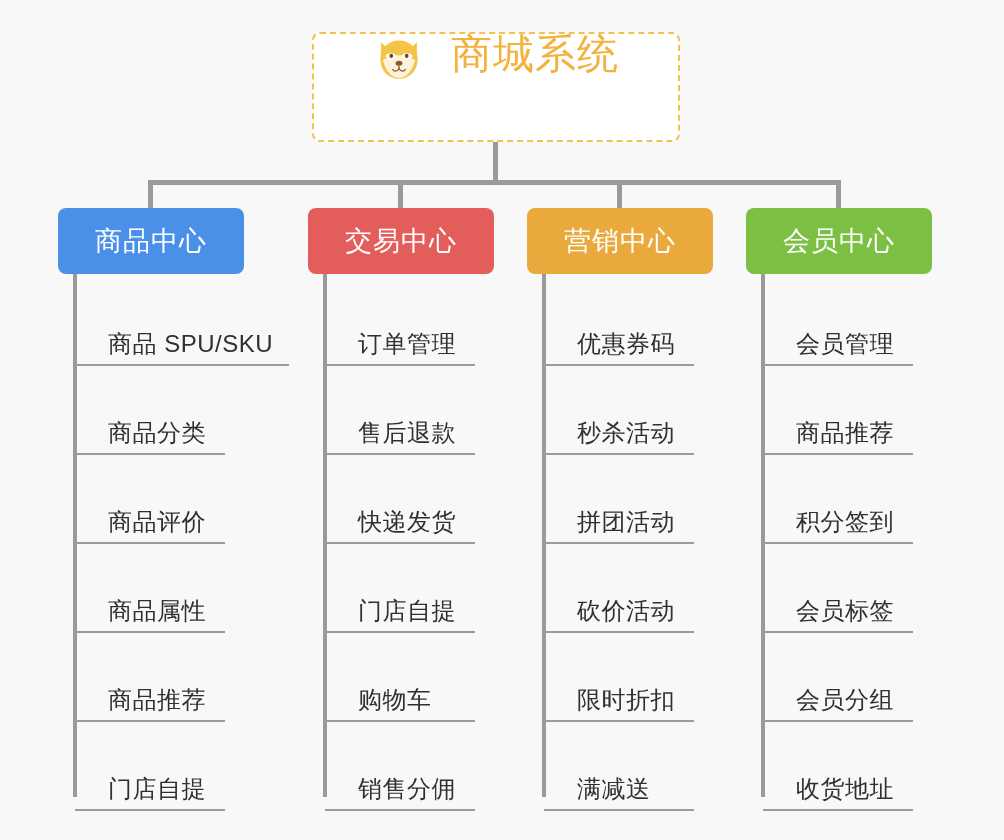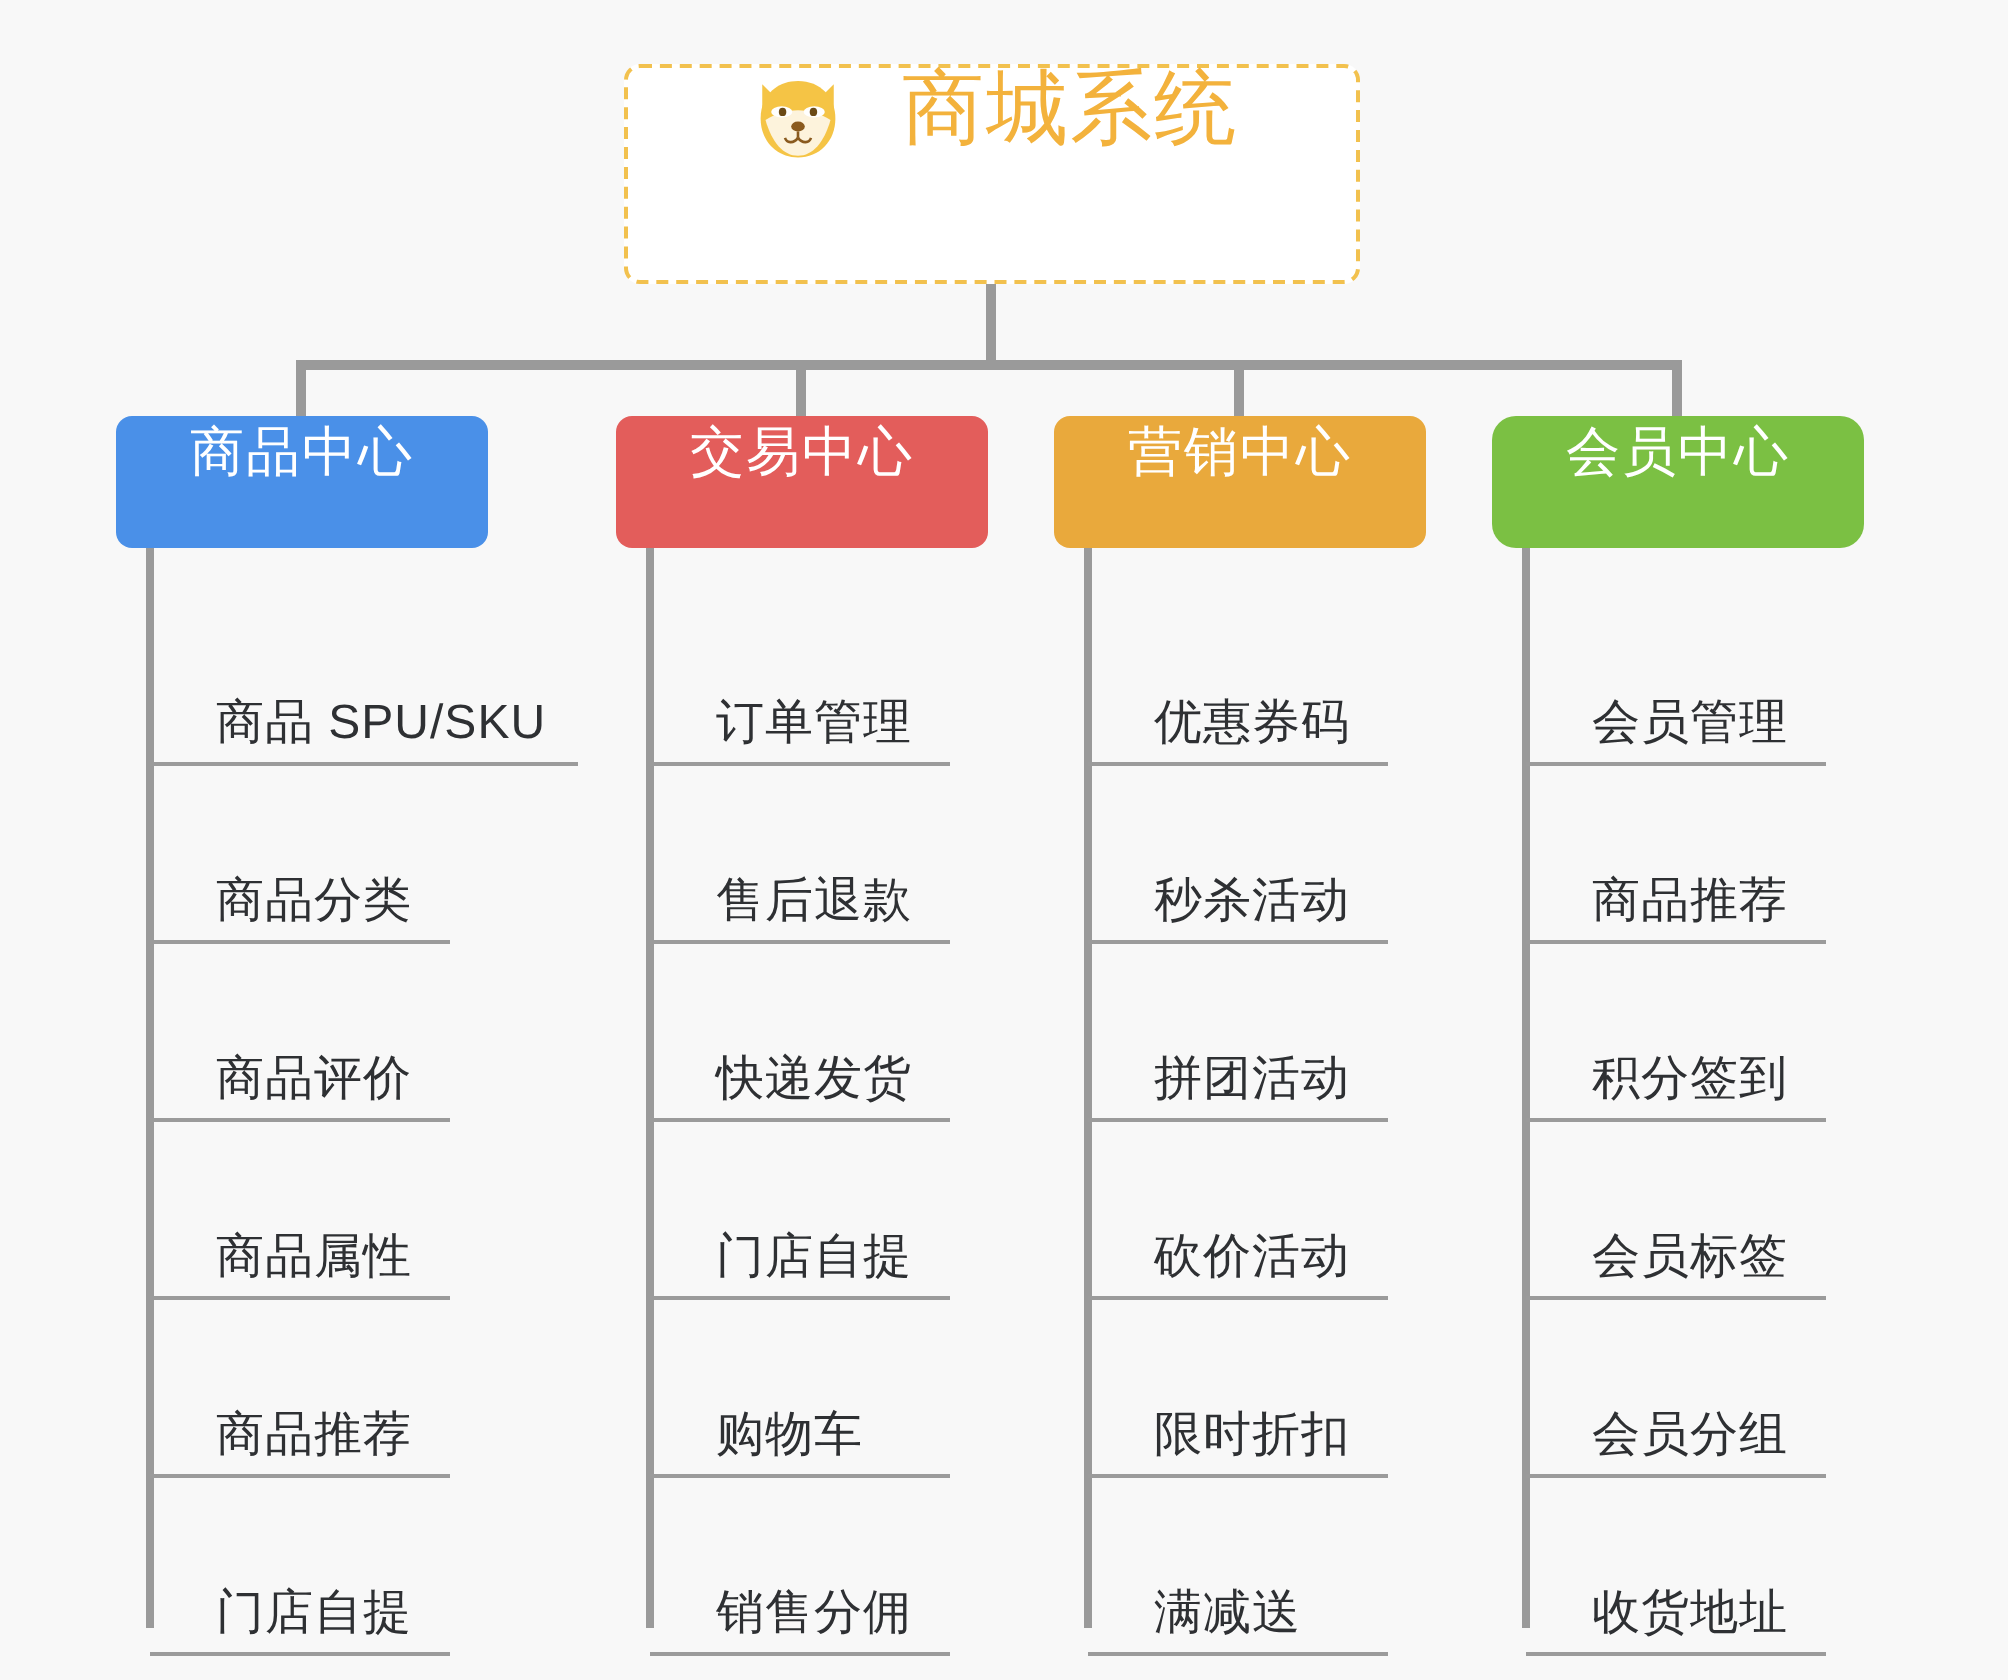--- a/index.html
+++ b/index.html
@@ -92,38 +92,38 @@
   }
   .column.c1 { left: 58px;  width: 240px; }
   .column.c2 { left: 308px; width: 225px; }
   .column.c3 { left: 527px; width: 225px; }
   .column.c4 { left: 746px; width: 225px; }
 
   .cat-pill {
     height: 66px;
     border-radius: 8px;
     display: flex;
-    align-items: flex-start;
+    align-items: center;
     justify-content: center;
     color: #ffffff;
     font-size: 27px;
     letter-spacing: 1px;
     white-space: nowrap;
   }
   .column.c1 .cat-pill { width: 186px; }
   .column.c2 .cat-pill { width: 186px; }
   .column.c3 .cat-pill { width: 186px; }
   .column.c4 .cat-pill { width: 186px; }
 
   
   .sub-wrap {
     position: relative;
     margin-top: 0;
     padding-left: 17px;
-    padding-top: 39px;
+    padding-top: 22px;
   }
   .spine {
     position: absolute;
     left: 15px;
     top: 0;
     width: 4px;
     bottom: 14px;
     background: #9a9a9a;
   }
   .sub-list {
@@ -224,21 +224,21 @@
           <li class="sub-item">售后退款</li>
           <li class="sub-item">快递发货</li>
           <li class="sub-item">门店自提</li>
           <li class="sub-item">购物车</li>
           <li class="sub-item">销售分佣</li>
         </ul>
       </div>
     </div>
 
     <div class="column c4">
-      <div class="cat-pill" style="background: rgb(123, 192, 67); border-radius: 12px;">
+      <div class="cat-pill" style="background: rgb(123, 192, 67);">
         <span>会员中心</span>
       </div>
       <div class="sub-wrap">
         <div class="spine" style="background: rgb(154, 154, 154);"></div>
         <ul class="sub-list">
           <li class="sub-item">会员管理</li>
           <li class="sub-item">商品推荐</li>
           <li class="sub-item">积分签到</li>
           <li class="sub-item">会员标签</li>
           <li class="sub-item">会员分组</li>

